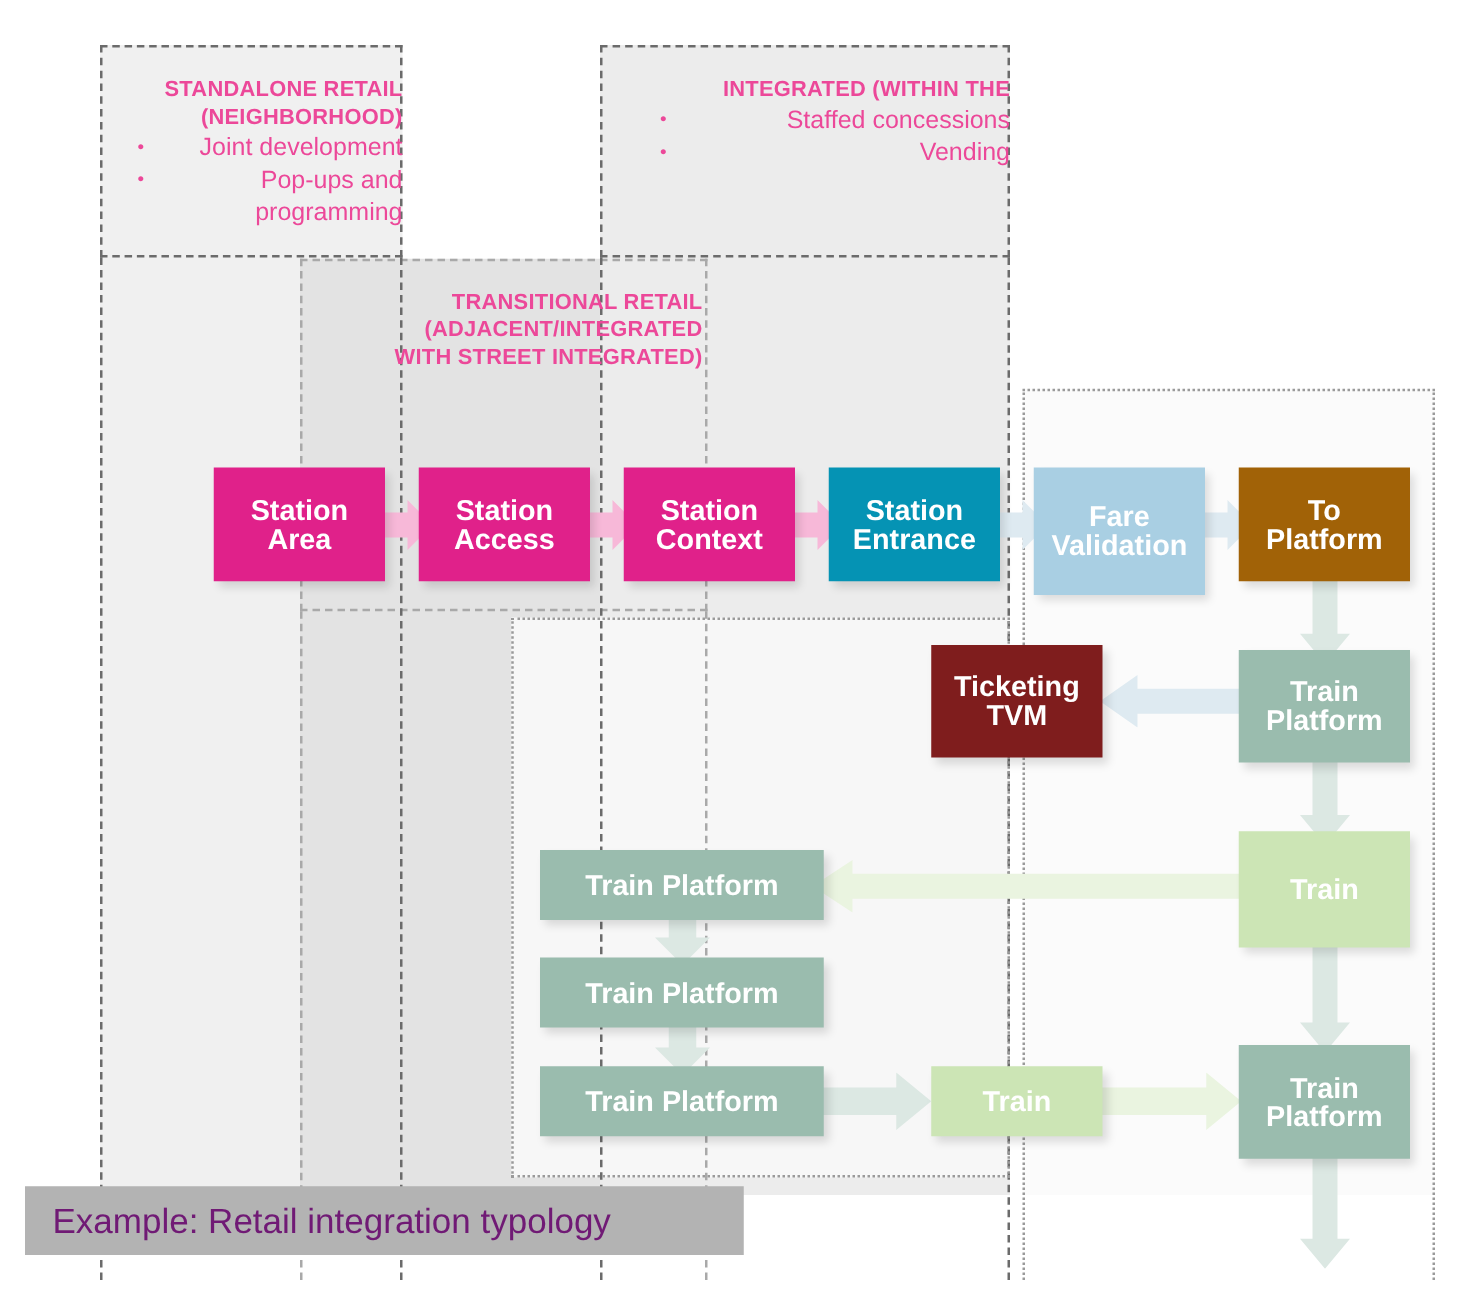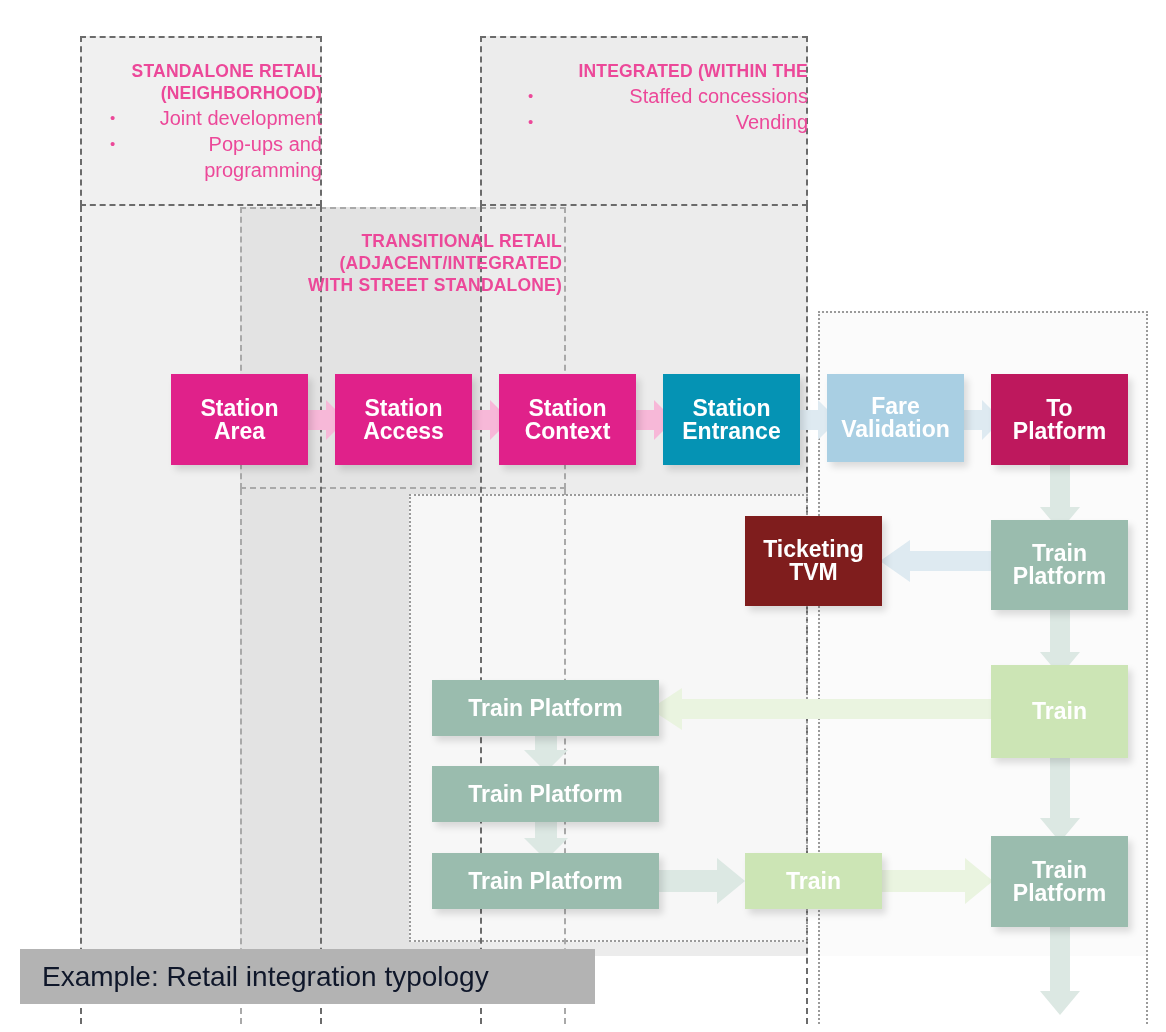--- a/index.html
+++ b/index.html
@@ -44,21 +44,21 @@
     z-index:5;
   }
   .node span{display:block;}
 
   
   .arrow{position:absolute;z-index:3;}
 
   
   #caption{
     position:absolute;left:20px;top:949px;width:575px;height:55px;
-    background:#b3b3b3;color:#0f172a;
+    background:#b3b3b3;color:#701a75;
     font-size:28px;line-height:55px;
     padding-left:22px;box-sizing:border-box;
     z-index:20;white-space:nowrap;
   }
 </style>
 </head>
 <body>
 
 <div id="stage">
 
@@ -103,21 +103,21 @@
     <ul>
       <li>Staffed concessions</li>
       <li>Vending</li>
     </ul>
   </div>
 
   <div class="anno" style="left:262px;top:230px;width:300px;">
     <div class="ttl">
       <div>TRANSITIONAL RETAIL</div>
       <div>(ADJACENT/INTEGRATED</div>
-      <div>WITH STREET STANDALONE)</div>
+      <div>WITH STREET INTEGRATED)</div>
     </div>
   </div>
 
   <svg class="arrow" style="left:300px;top:400px;" width="46" height="40" viewBox="0 0 46 40">
     <path d="M0 10 H26 V0 L46 20 L26 40 V30 H0 Z" fill="#F7B8D8"></path>
   </svg>
   <svg class="arrow" style="left:464px;top:400px;" width="46" height="40" viewBox="0 0 46 40">
     <path d="M0 10 H26 V0 L46 20 L26 40 V30 H0 Z" fill="#F7B8D8"></path>
   </svg>
   <svg class="arrow" style="left:628px;top:400px;" width="46" height="40" viewBox="0 0 46 40">
@@ -190,28 +190,28 @@
     </div>
   </div>
 
   <div class="node" style="left:663px;top:374px;width:137px;height:91px;background:#0593B4;">
     <div>
       <span>Station</span>
       <span>Entrance</span>
     </div>
   </div>
 
-  <div class="node" style="left:827px;top:374px;width:137px;height:88px;background:#A9CFE3;">
+  <div class="node" style="left:827px;top:374px;width:137px;height:102px;background:#A9CFE3;">
     <div>
       <span>Fare</span>
       <span>Validation</span>
     </div>
   </div>
 
-  <div class="node" style="left:991px;top:374px;width:137px;height:91px;background:#be185d;">
+  <div class="node" style="left:991px;top:374px;width:137px;height:91px;background:#a16207;">
     <div>
       <span>To</span>
       <span>Platform</span>
     </div>
   </div>
 
   <div class="node" style="left:745px;top:516px;width:137px;height:90px;background:#7f1d1d;">
     <div>
       <span>Ticketing</span>
       <span>TVM</span>

